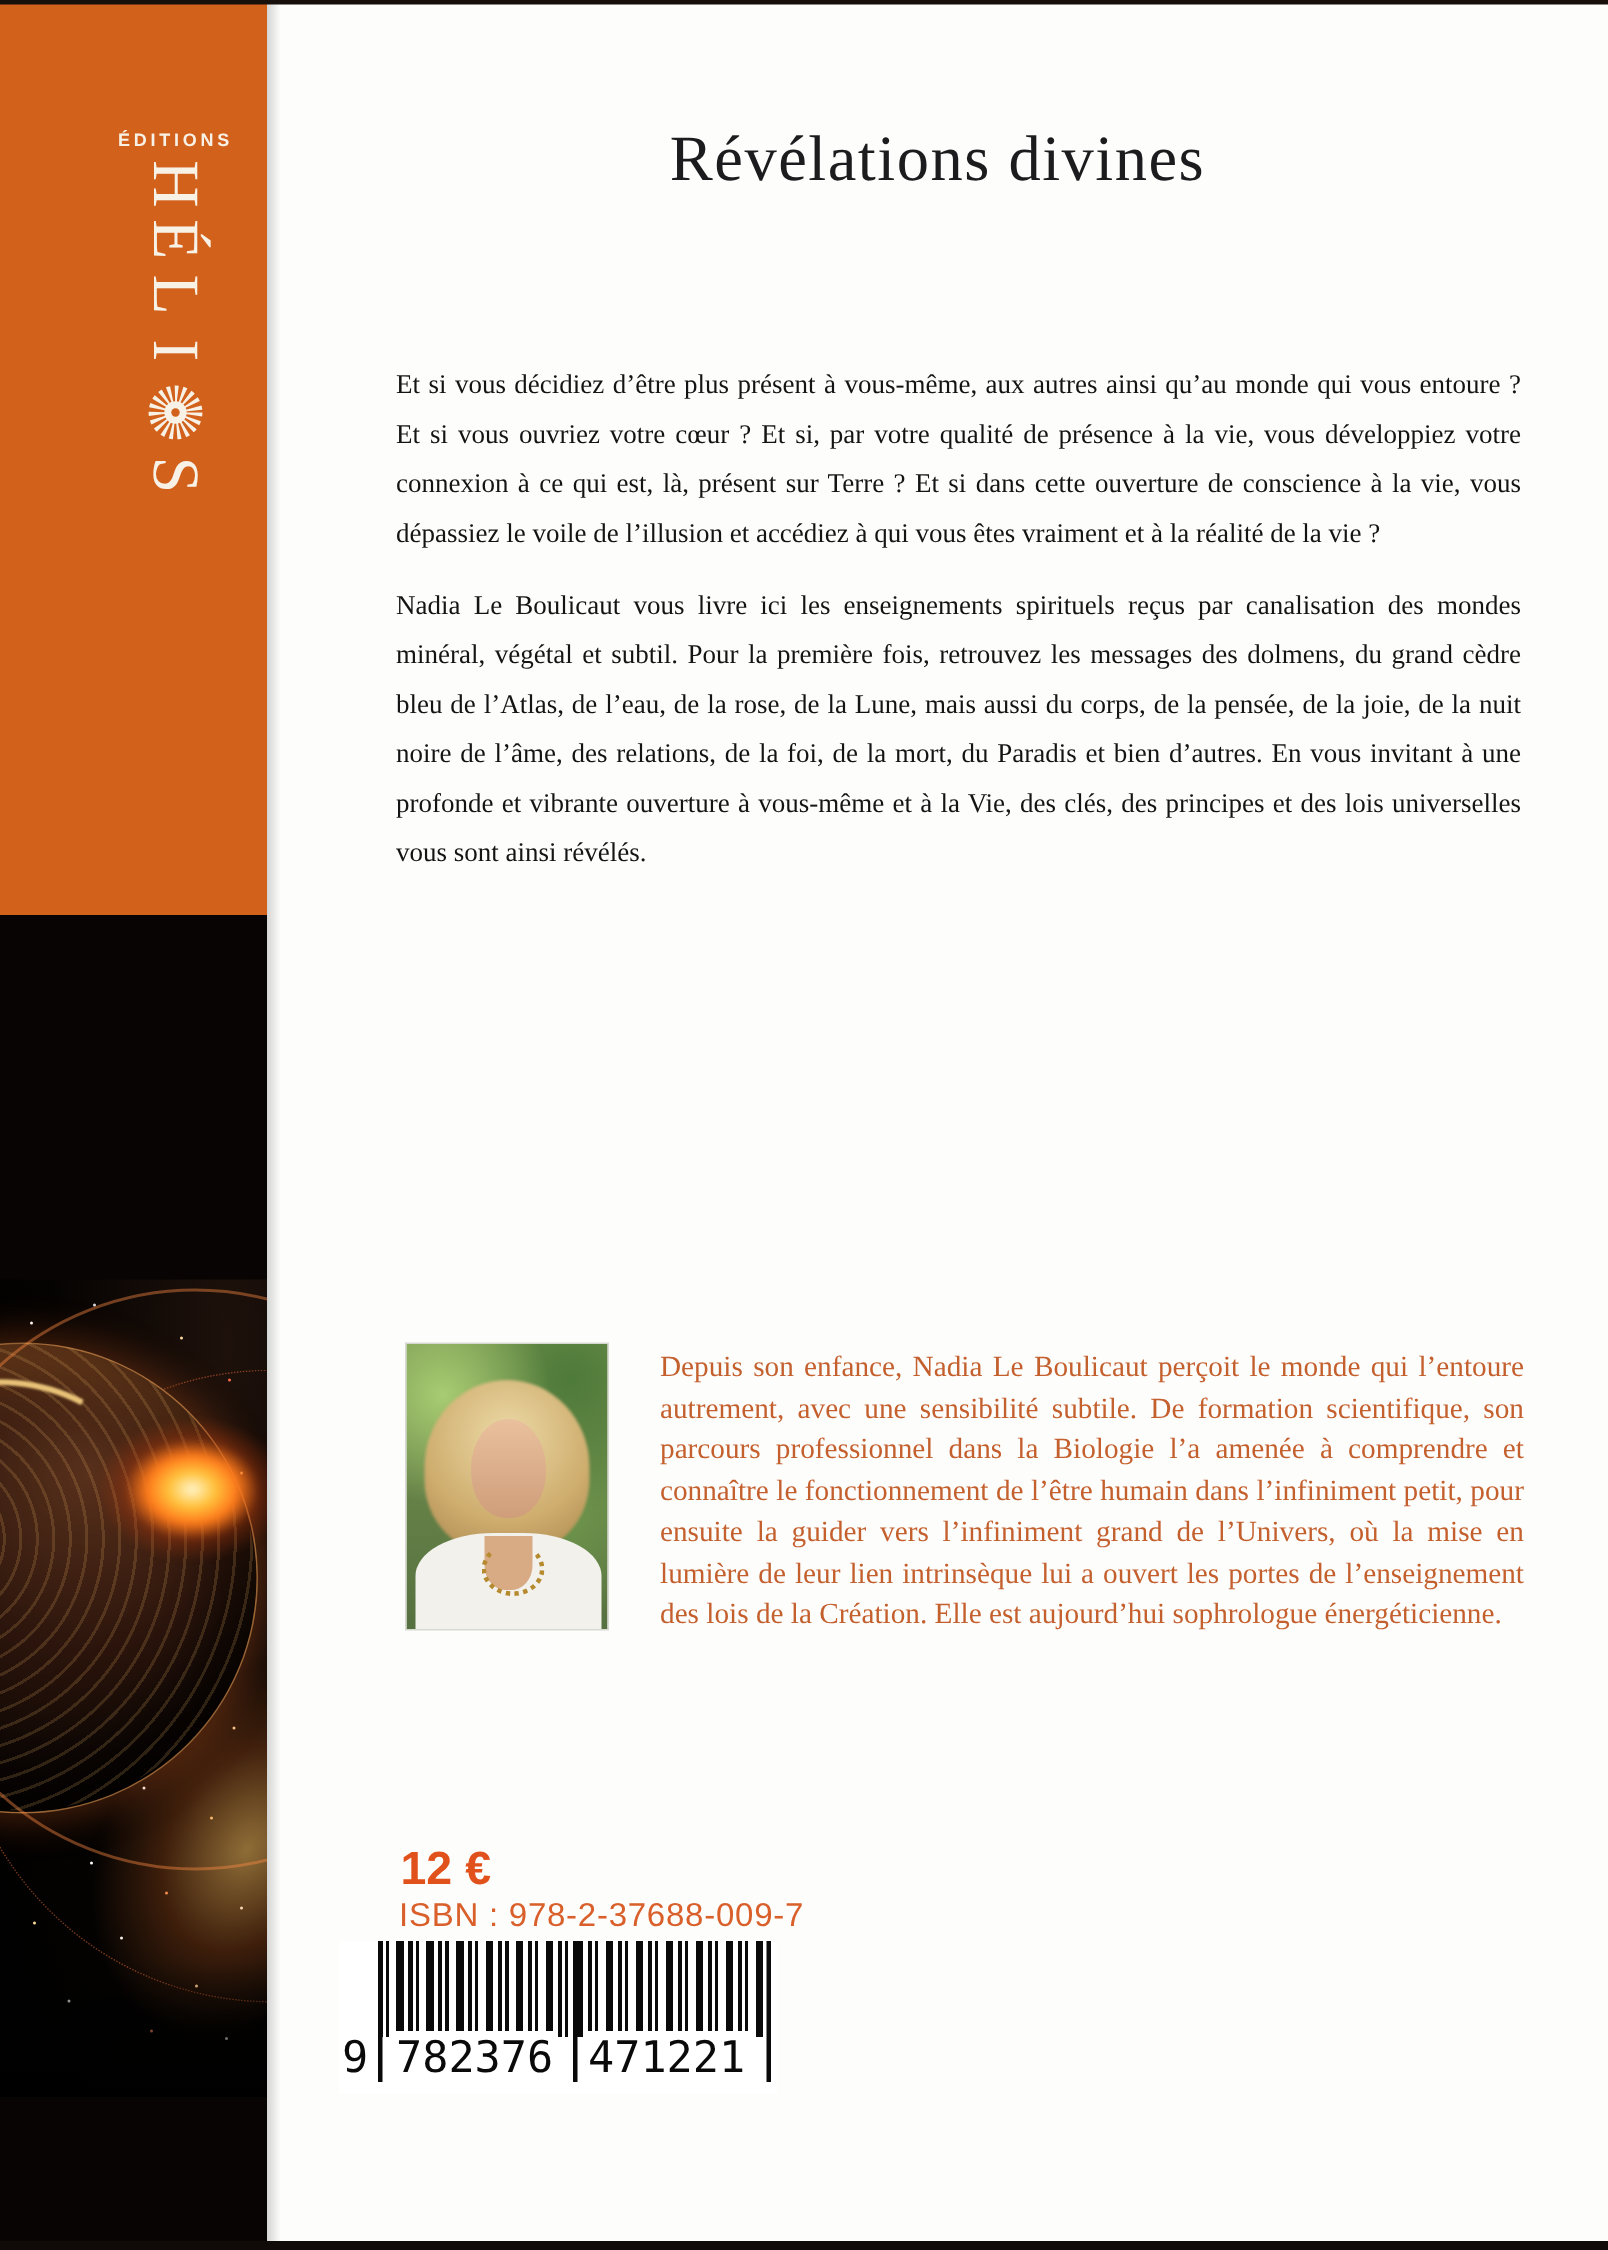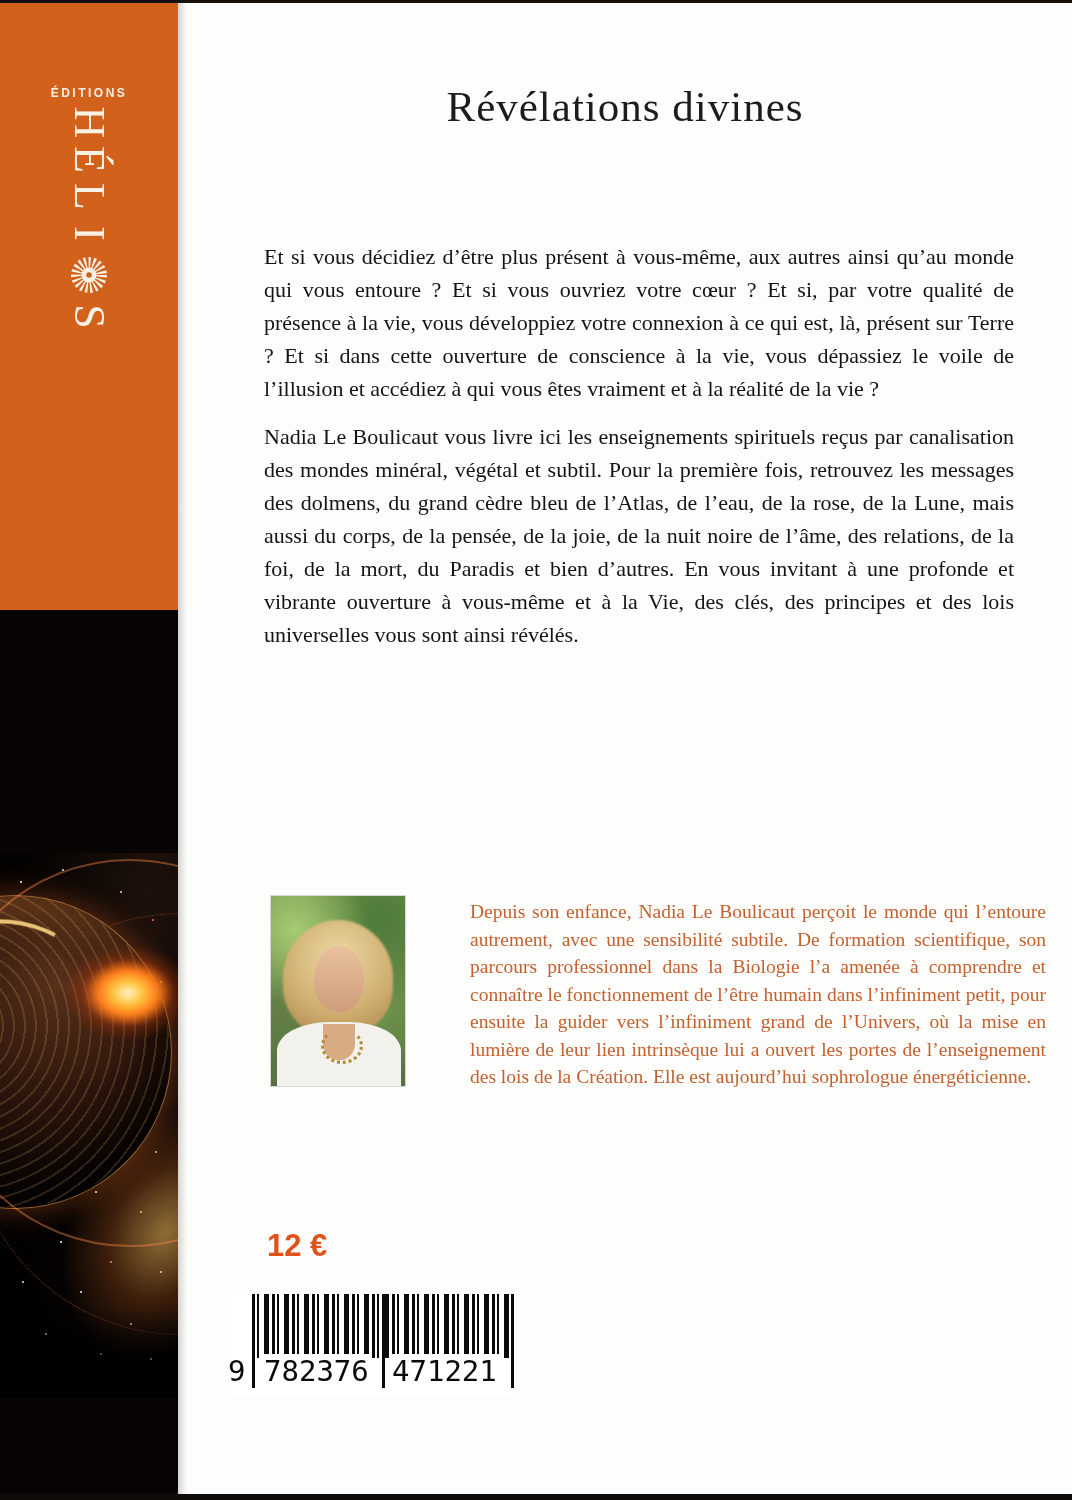--- a/index.html
+++ b/index.html
@@ -10,21 +10,21 @@
   }
   
   .spine{position:absolute;left:0;top:0;width:178px;height:1500px;background:#070403;}
   .spine-orange{position:absolute;left:0;top:0;width:178px;height:610px;background:#D2611C;}
   .spine-shadow{position:absolute;left:178px;top:0;width:9px;height:1500px;
     background:linear-gradient(90deg,rgba(0,0,0,.16),rgba(0,0,0,0));}
   .edge-top{position:absolute;left:0;top:0;width:1072px;height:3px;background:#17100a;}
   .edge-bottom{position:absolute;left:0;bottom:0;width:1072px;height:6px;background:#100b08;}
 
   
-  .logo{position:absolute;left:0;top:86px;width:178px;display:flex;flex-direction:column;align-items:center;}
+  .logo{position:absolute;left:0;top:86px;width:178px;display:flex;flex-direction:column;align-items:center;padding-left:28px;}
   .editions{font-family:"Liberation Sans",sans-serif;font-size:12px;font-weight:bold;
     letter-spacing:2.5px;color:#f8f1e6;margin-bottom:4px;}
   .logo-word{display:flex;flex-direction:column;align-items:center;}
   .logo-letter{display:block;height:37px;width:50px;line-height:37px;text-align:center;
     transform:rotate(90deg);font-size:44px;color:#f8f1e6;font-family:"Liberation Serif",serif;}
   .logo-sun{display:flex;align-items:center;justify-content:center;height:46px;}
 
   
   .art{position:absolute;left:0;top:853px;width:178px;height:545px;overflow:hidden;
     background:radial-gradient(ellipse at 85% 8%, #1e110b 0%, #050302 55%, #000 100%);}
@@ -54,21 +54,21 @@
       155px 298px #ffd9a0,95px 338px #fff,30px 348px #88aaff,140px 358px #ffcf8a,60px 388px #fff,
       110px 408px #ff9a5a,160px 418px #fff,22px 428px #ffd9a0,80px 438px #fff,130px 470px #ffd9a0,
       45px 480px rgba(255,255,255,.8),100px 500px #ff8a5a,150px 505px #fff;}
   .art-fade{position:absolute;left:0;bottom:0;width:178px;height:90px;
     background:linear-gradient(rgba(0,0,0,0),#000);}
 
   
   .title{position:absolute;left:178px;top:82px;width:894px;text-align:center;
     font-size:43px;letter-spacing:1px;color:#1c1c1e;}
   .synopsis{position:absolute;left:264px;top:240px;width:750px;
-    font-size:22px;line-height:33px;color:#141414;text-align:justify;}
+    font-size:18px;line-height:33px;color:#141414;text-align:justify;}
   .synopsis p{margin:0 0 15px 0;}
   .synopsis .it{font-style:italic;}
 
   
   .author-photo{position:absolute;left:270px;top:895px;width:136px;height:192px;overflow:hidden;
     border:1px solid #d8d8d2;box-sizing:border-box;
     background:radial-gradient(circle at 18% 18%,#a7cc72 0%,rgba(0,0,0,0) 38%),
       radial-gradient(circle at 82% 12%,#4e7a3a 0%,rgba(0,0,0,0) 45%),
       radial-gradient(circle at 72% 58%,#6f984c 0%,rgba(0,0,0,0) 52%),
       linear-gradient(#77944f,#567140);}
@@ -78,21 +78,21 @@
   .face{position:absolute;left:43px;top:50px;width:50px;height:66px;
     border-radius:50% 50% 46% 46%;background:linear-gradient(#e9c09d,#cf9d7a);}
   .shirt{position:absolute;left:6px;top:126px;width:124px;height:68px;
     border-radius:42% 42% 0 0;background:#f2f1ec;}
   .chest{position:absolute;left:52px;top:128px;width:32px;height:36px;
     border-radius:0 0 45% 45%;background:#d9ab85;}
   .necklace{position:absolute;left:50px;top:132px;width:36px;height:30px;border-radius:50%;
     border:3px dotted #b68a2e;border-top-color:rgba(0,0,0,0);}
 
   .bio{position:absolute;left:440px;top:898px;width:576px;
-    font-size:19.5px;line-height:27.5px;color:#c4602e;text-align:justify;margin-left:30px;}
+    font-size:19.5px;line-height:27.5px;color:#c4602e;text-align:justify;}
 
   
   .price{position:absolute;left:267px;top:1228px;
     font-family:"Liberation Sans",sans-serif;font-weight:bold;font-size:31px;color:#e1511b;}
   .isbn{position:absolute;left:266px;top:1264px;
     font-family:"Liberation Sans",sans-serif;font-size:22px;color:#d95f2b;letter-spacing:.5px;}
   .barcode{position:absolute;left:226px;top:1294px;width:292px;height:102px;background:#fff;}
   .bars{position:absolute;left:26px;top:0;width:262px;height:64px;
     background:repeating-linear-gradient(90deg,#0a0a0a 0 3px,#fff 3px 5px,#0a0a0a 5px 7px,
       #fff 7px 12px,#0a0a0a 12px 17px,#fff 17px 20px);}
@@ -154,20 +154,21 @@
   <div class="author-photo">
     <div class="hair"></div>
     <div class="face"></div>
     <div class="shirt"></div>
     <div class="chest"></div>
     <div class="necklace"></div>
   </div>
   <div class="bio">Depuis son enfance, Nadia Le Boulicaut perçoit le monde qui l’entoure autrement, avec une sensibilité subtile. De formation scientifique, son parcours professionnel dans la Biologie l’a amenée à comprendre et connaître le fonctionnement de l’être humain dans l’infiniment petit, pour ensuite la guider vers l’infiniment grand de l’Univers, où la mise en lumière de leur lien intrinsèque lui a ouvert les portes de l’enseignement des lois de la Création. Elle est aujourd’hui sophrologue énergéticienne.</div>
 
   <div class="price">12 €</div>
+  <div class="isbn">ISBN : 978-2-37688-009-7</div>
 
   <div class="barcode">
     <div class="bars"></div>
     <div class="guard g-left"></div>
     <div class="guard g-mid"></div>
     <div class="guard g-right"></div>
     <div class="digits">
       <span class="d-lead">9</span>
       <span class="d-g1">782376</span>
       <span class="d-g2">471221</span>

